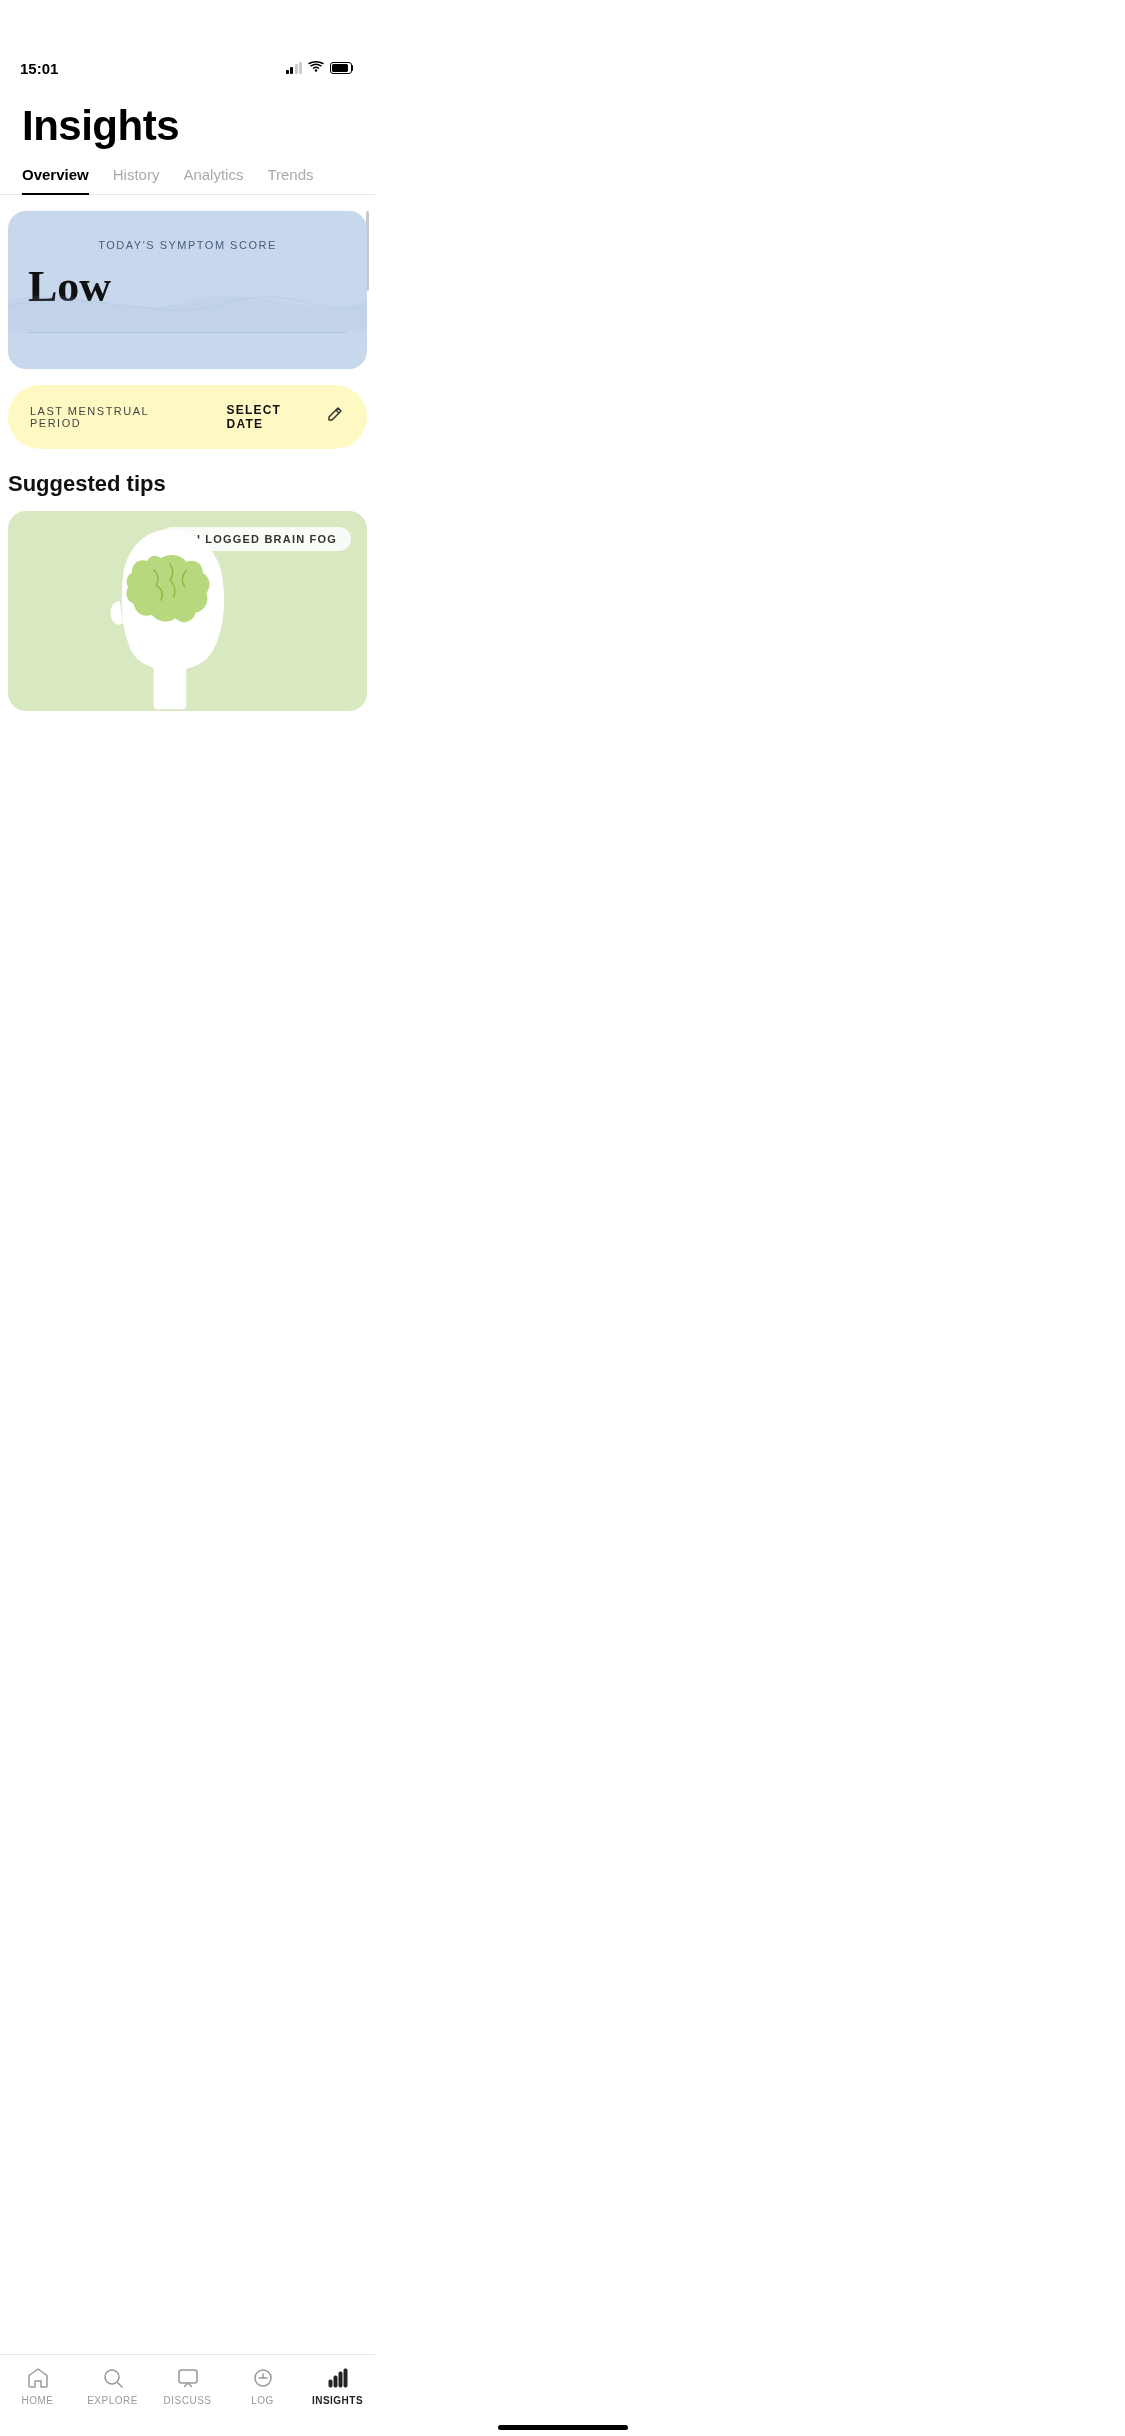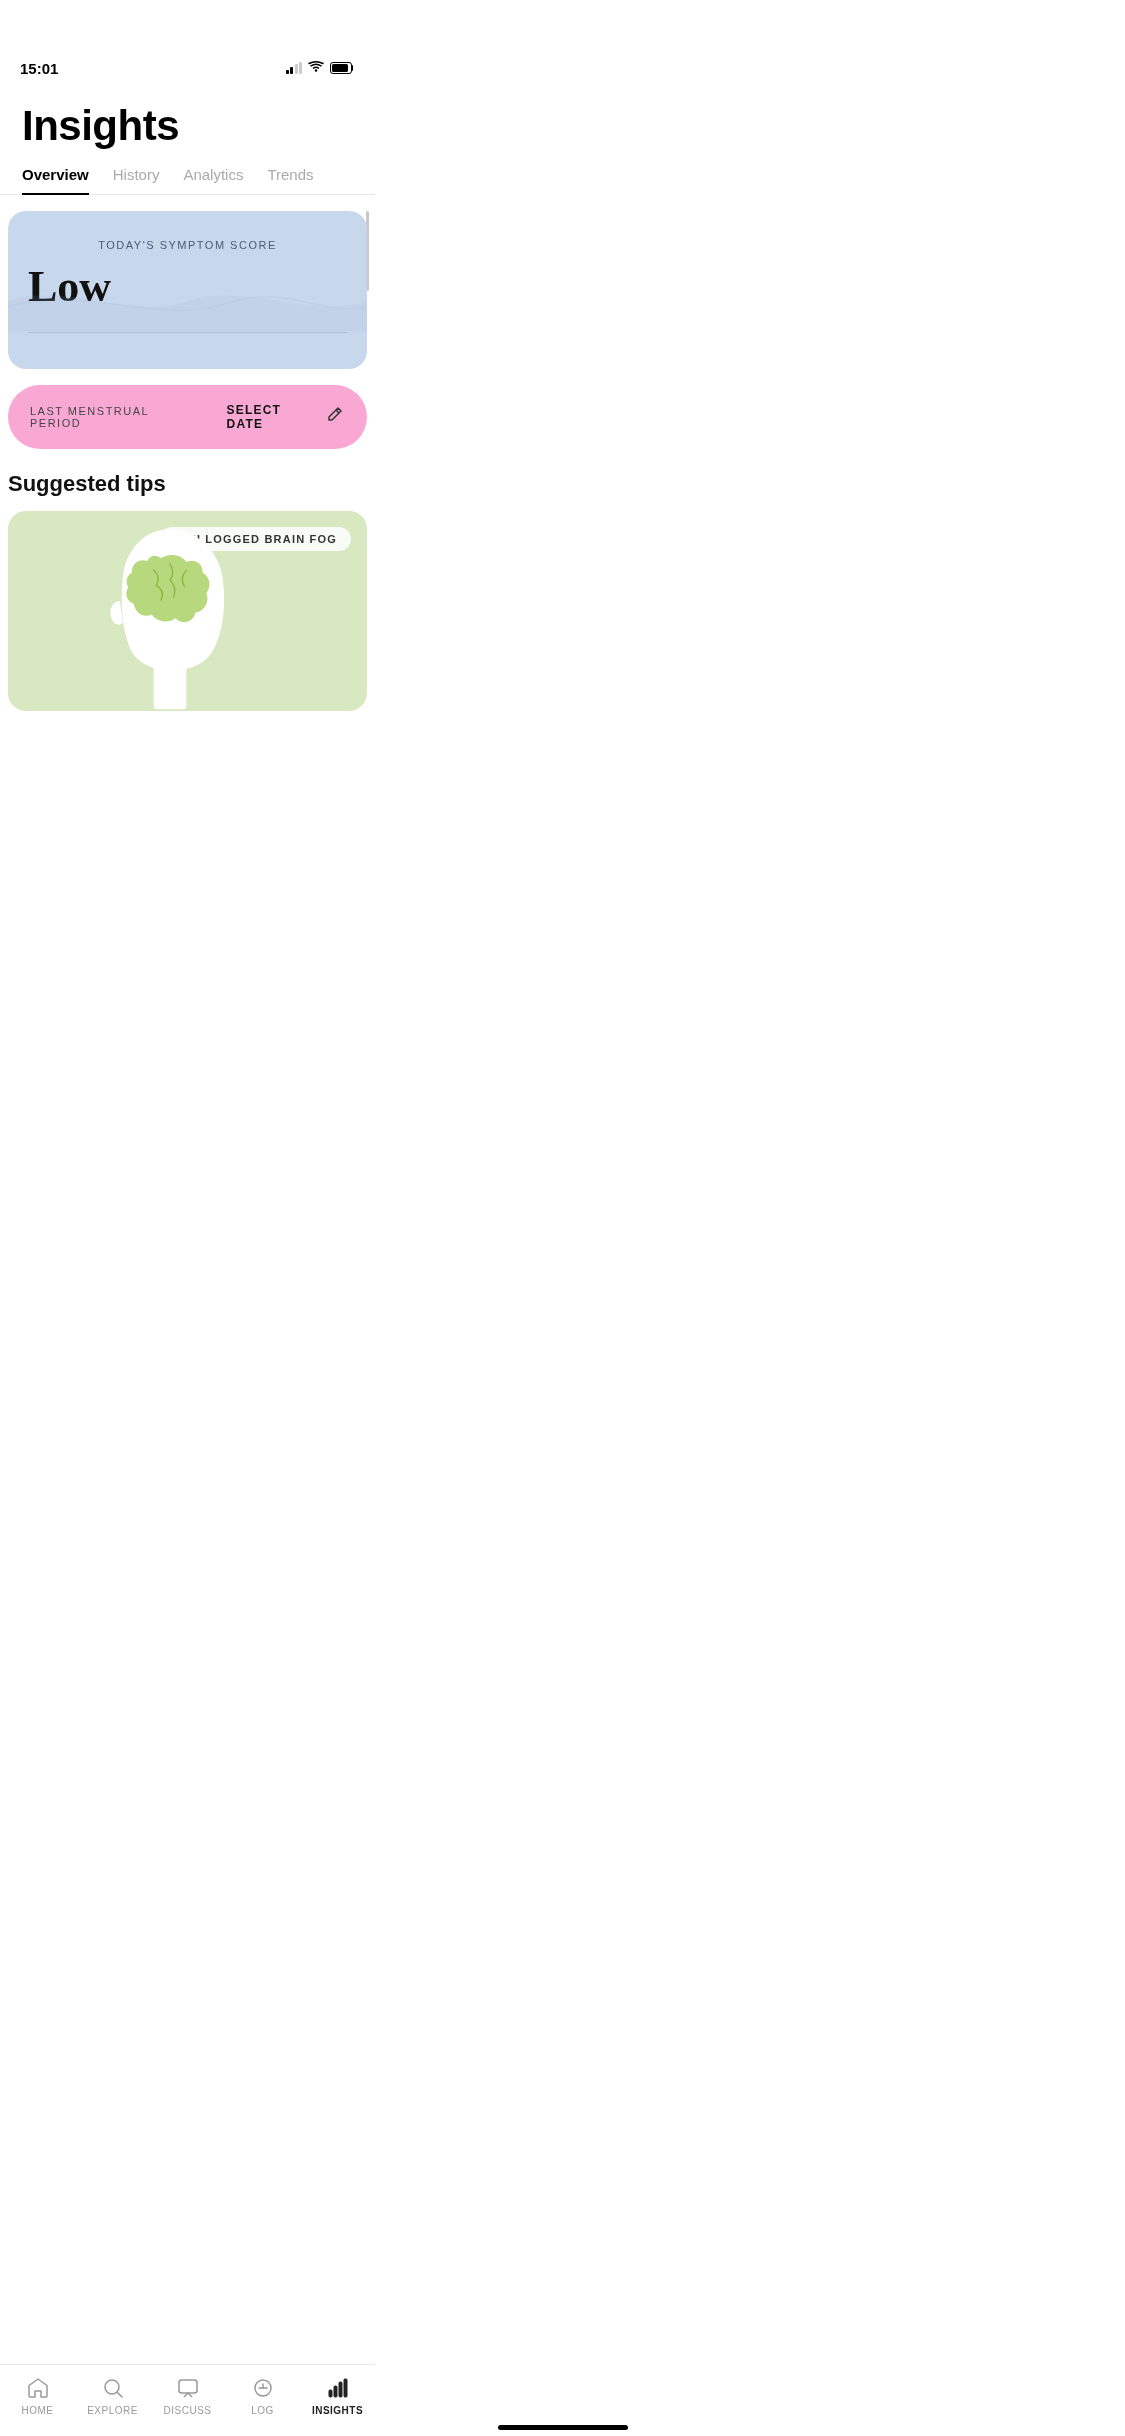--- a/index.html
+++ b/index.html
@@ -181,21 +181,21 @@
     }
 
     .community-text {
       font-size: 14px;
       color: #333;
       line-height: 1.4;
     }
 
     
     .lmp-row {
-      background: #f9a8d4;
+      background: #fef9c3;
       border-radius: 50px;
       padding: 18px 22px;
       display: flex;
       justify-content: space-between;
       align-items: center;
       margin-bottom: 22px;
       gap: 32px;
     }
 
     .lmp-label {
@@ -268,21 +268,21 @@
       bottom: 0;
       left: 50%;
       transform: translateX(-60%);
       width: 180px;
       height: 200px;
     }
 
     
     .bottom-nav {
       position: fixed;
-      bottom: 0;
+      bottom: 10px;
       left: 0;
       width: 375px;
       background: #fff;
       border-top: 1px solid #e8e8e8;
       display: flex;
       justify-content: space-around;
       align-items: center;
       padding: 10px 0 20px;
     }
 

